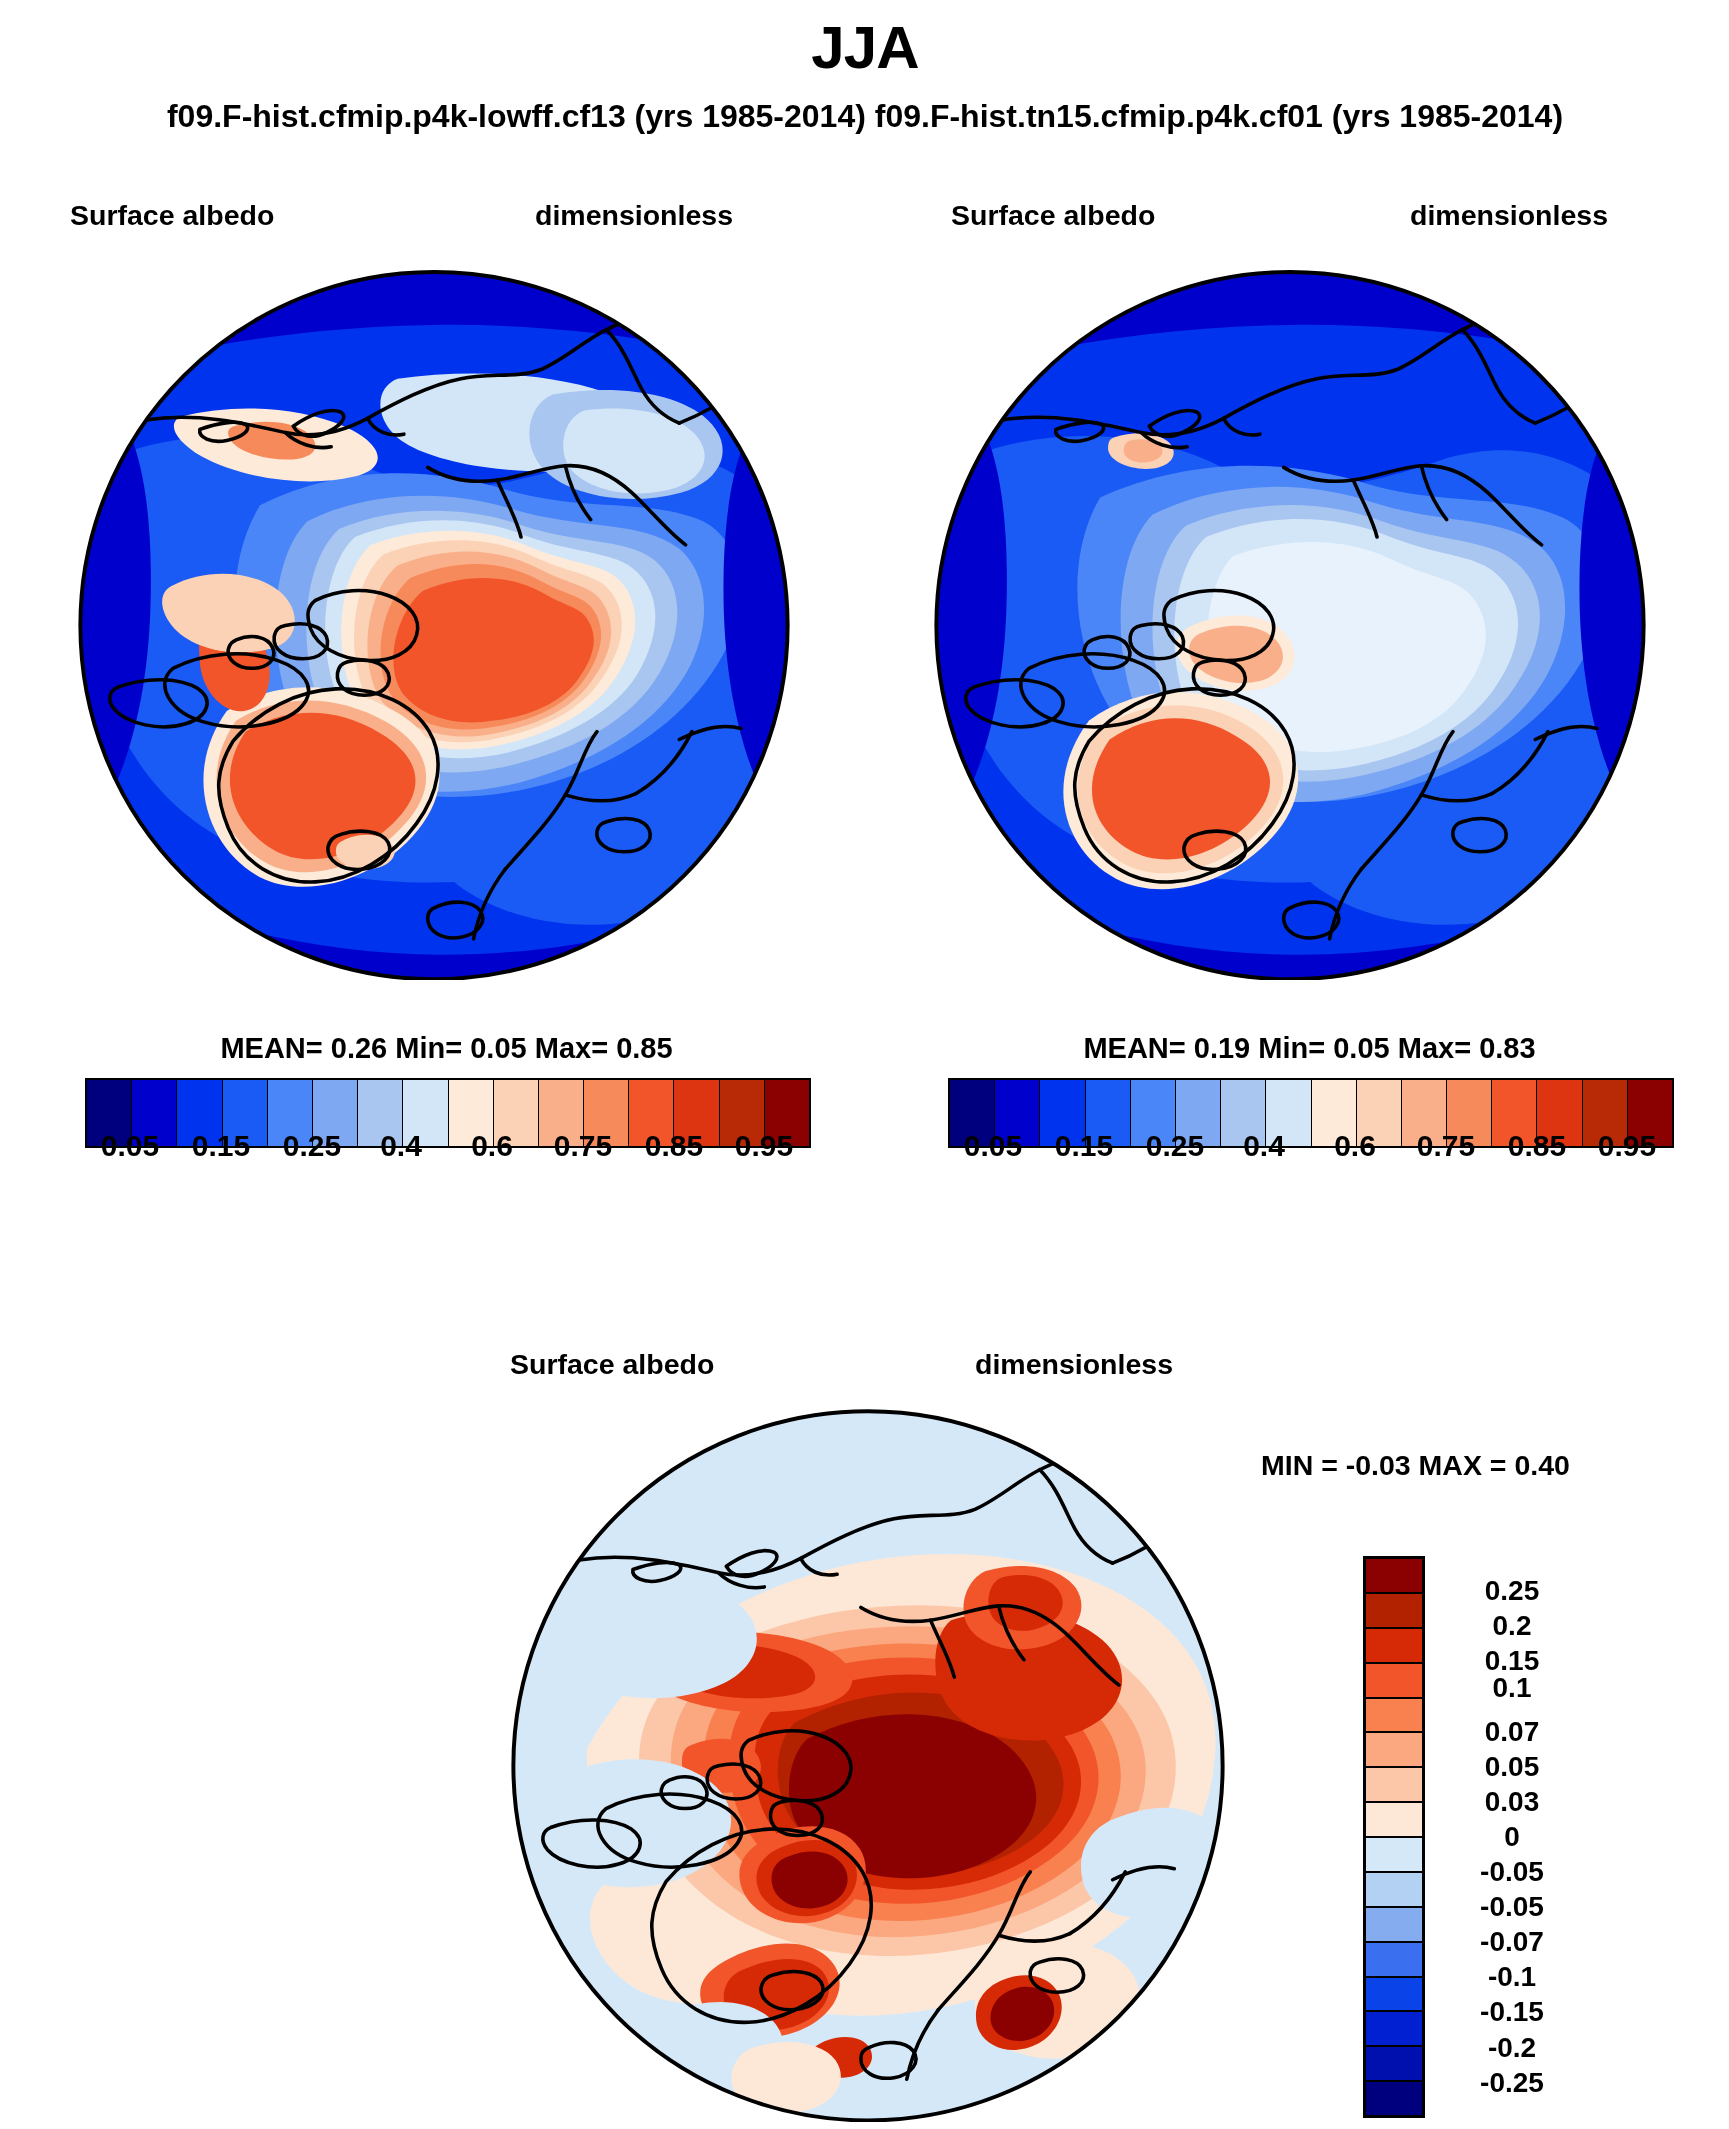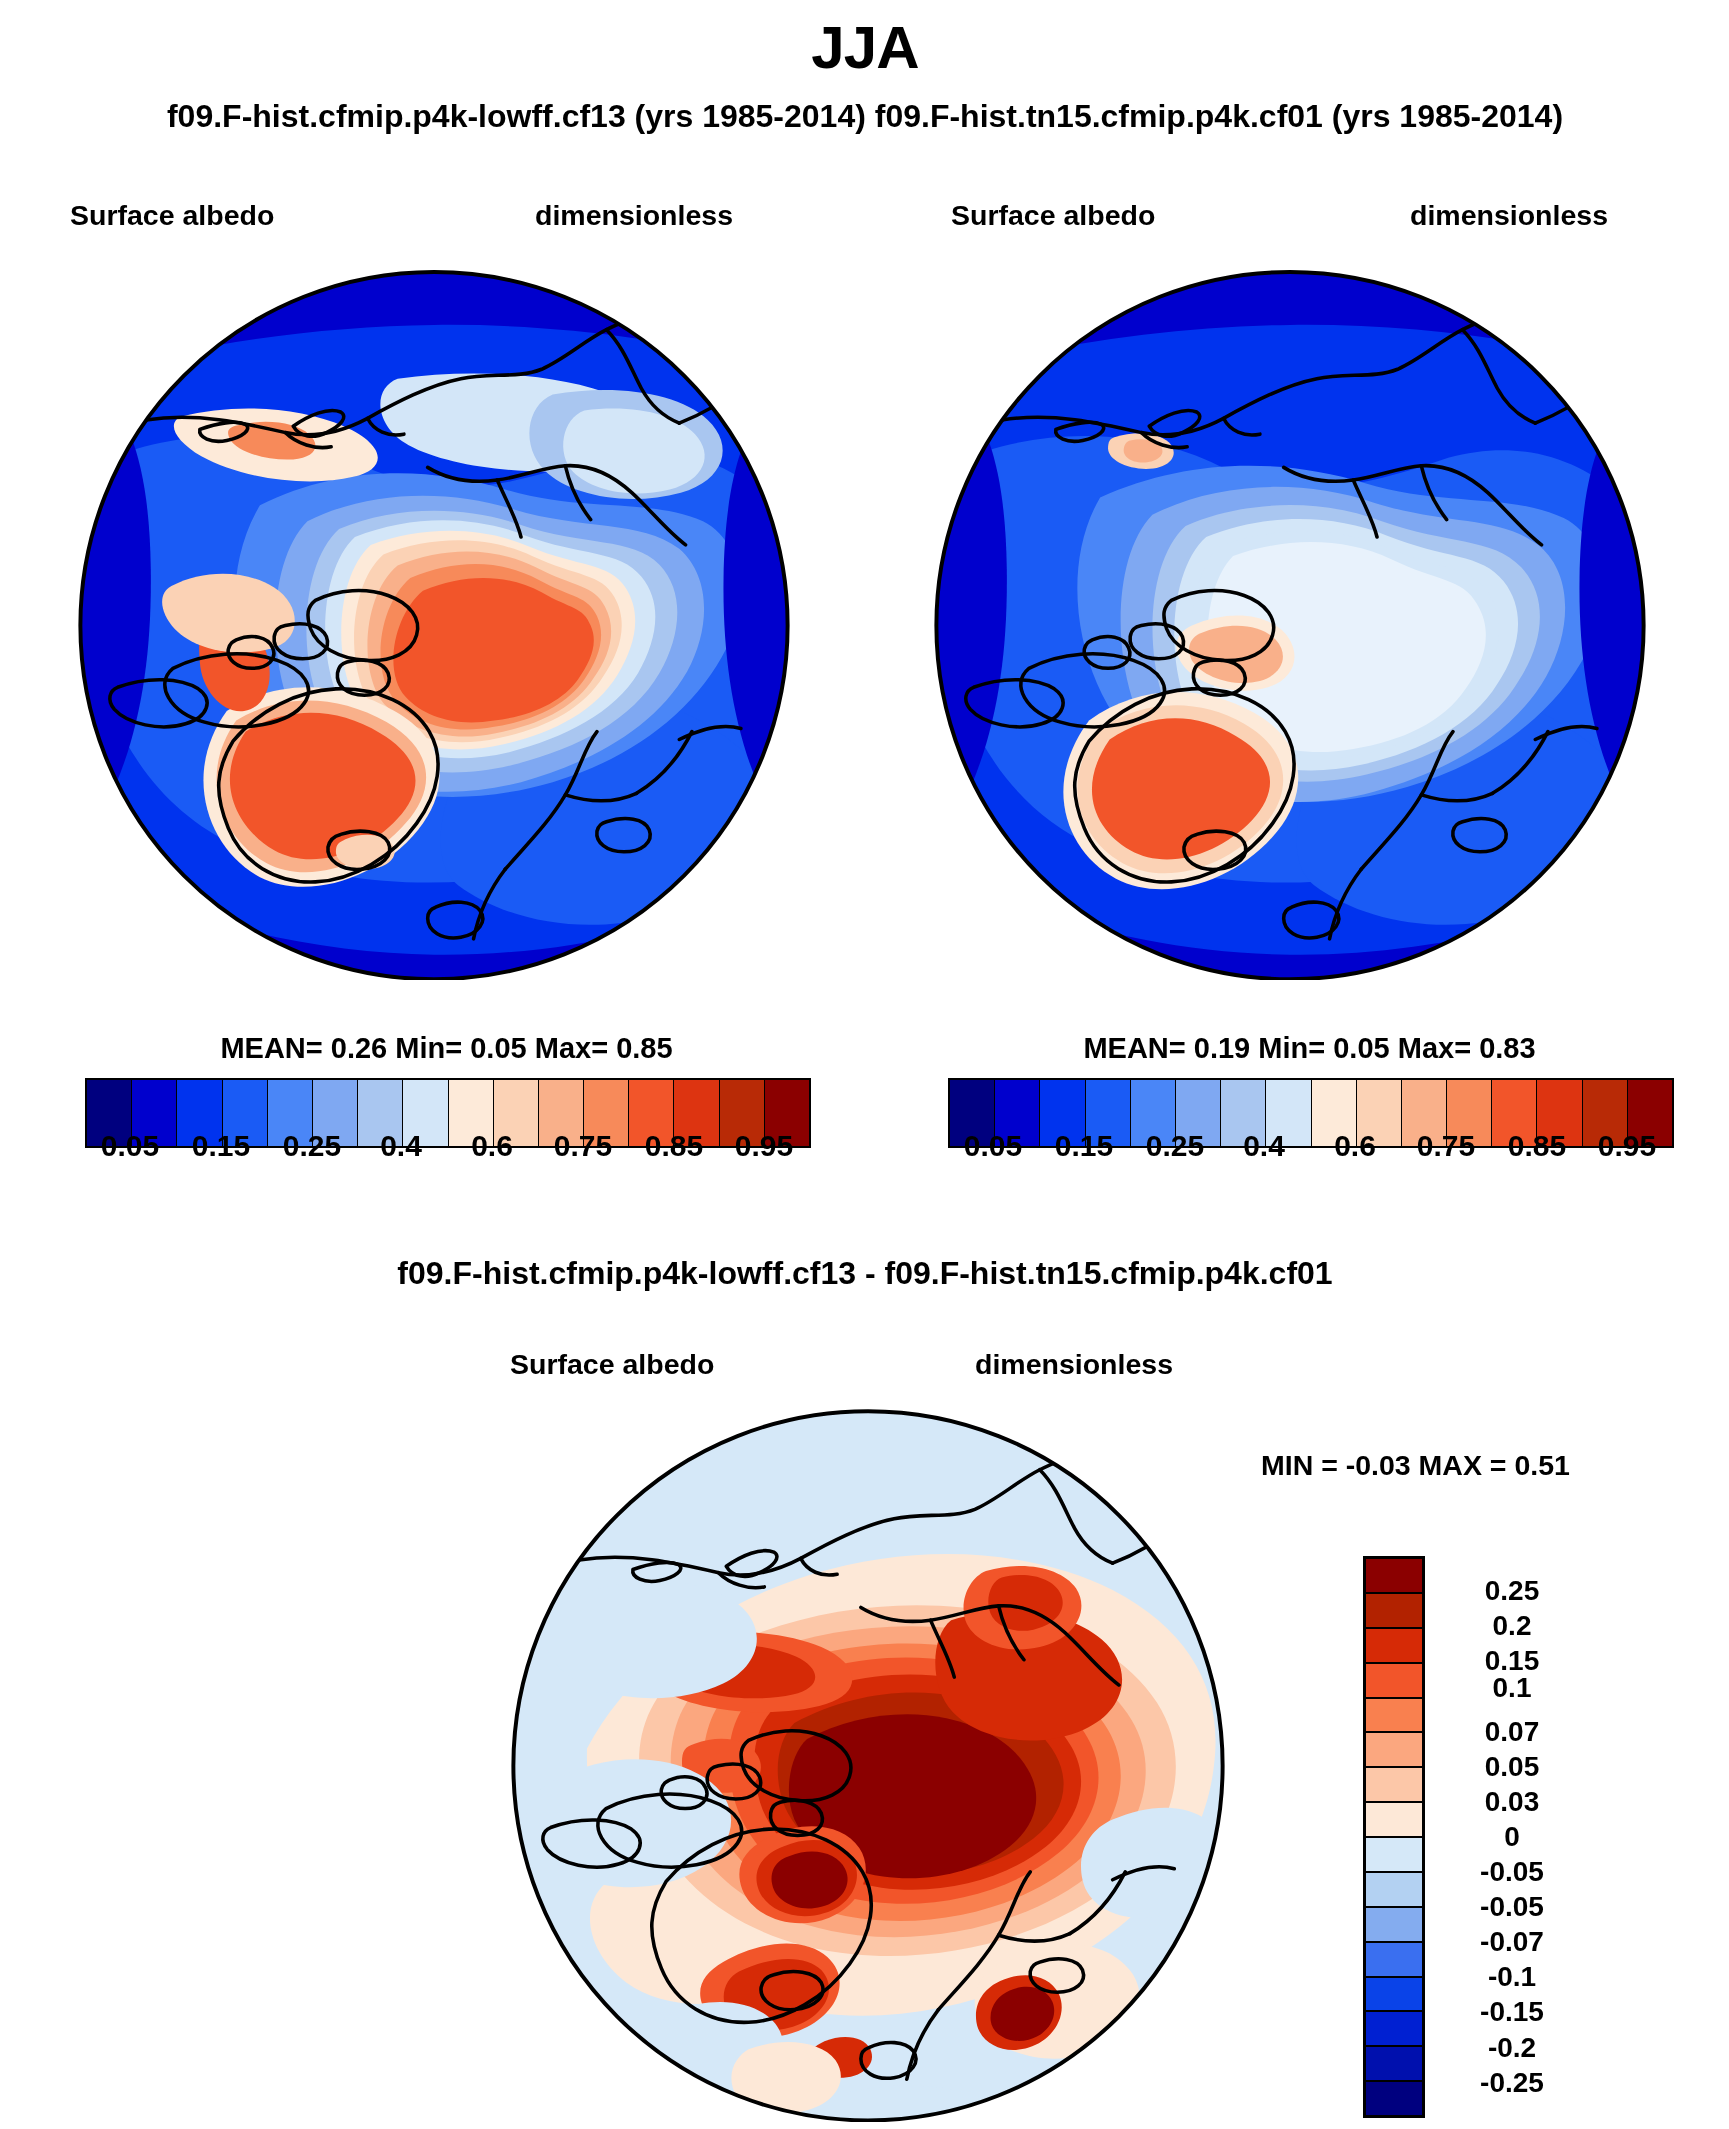--- a/index.html
+++ b/index.html
@@ -349,21 +349,20 @@
       <span style="left:174px;">0.15</span>
       <span style="left:265px;">0.25</span>
       <span style="left:354px;">0.4</span>
       <span style="left:445px;">0.6</span>
       <span style="left:536px;">0.75</span>
       <span style="left:627px;">0.85</span>
       <span style="left:717px;">0.95</span>
     </div>
   </div>
 
-  <div class="ttl" id="diff-title">f09.F-hist.cfmip.p4k-lowff.cf13 - f09.F-hist.tn15.cfmip.p4k.cf01</div>
 
   <div class="panel-sub" style="left:510px;top:1337px;">Surface albedo</div>
   <div class="panel-sub" style="left:975px;top:1337px;">dimensionless</div>
 
   <div class="mapbox" id="map-diff" style="left:511px;top:1397px;">
     <svg width="714" height="714" viewBox="0 0 902 902">
       <defs>
         <clipPath id="clipD">
             <circle cx="451" cy="452" r="448"></circle>
           </clipPath>
@@ -489,21 +488,21 @@
         <path d="M452,808 C474,798 498,800 508,812 C518,826 506,842 484,846
                  C460,850 442,838 442,822 C442,814 446,810 452,808 Z"></path>
         <path d="M668,700 C692,692 716,696 722,710 C728,726 712,738 690,738
                  C668,738 654,726 656,712 C658,704 662,702 668,700 Z"></path>
         <path d="M760,596 C788,582 816,576 838,582"></path>
         <path d="M820,140 C850,148 872,168 884,192"></path>
       </g>
     </svg>
   </div>
 
-  <div id="diff-minmax" style="left:1261px;top:1438px;">MIN =  -0.03 MAX =   0.51</div>
+  <div id="diff-minmax" style="left:1261px;top:1438px;">MIN =  -0.03 MAX =   0.40</div>
 
   <div id="diff-cbar" style="left:1363px;top:1545px;width:261px;height:562px;">
     <div class="vbar" style="width:62px;height:562px;">
       <i style="background:#8B0000"></i>
         <i style="background:#B22200"></i>
       <i style="background:#D62A06"></i>
         <i style="background:#F2552A"></i>
       <i style="background:#F9804F"></i>
         <i style="background:#FBA77F"></i>
       <i style="background:#FCC7A8"></i>

